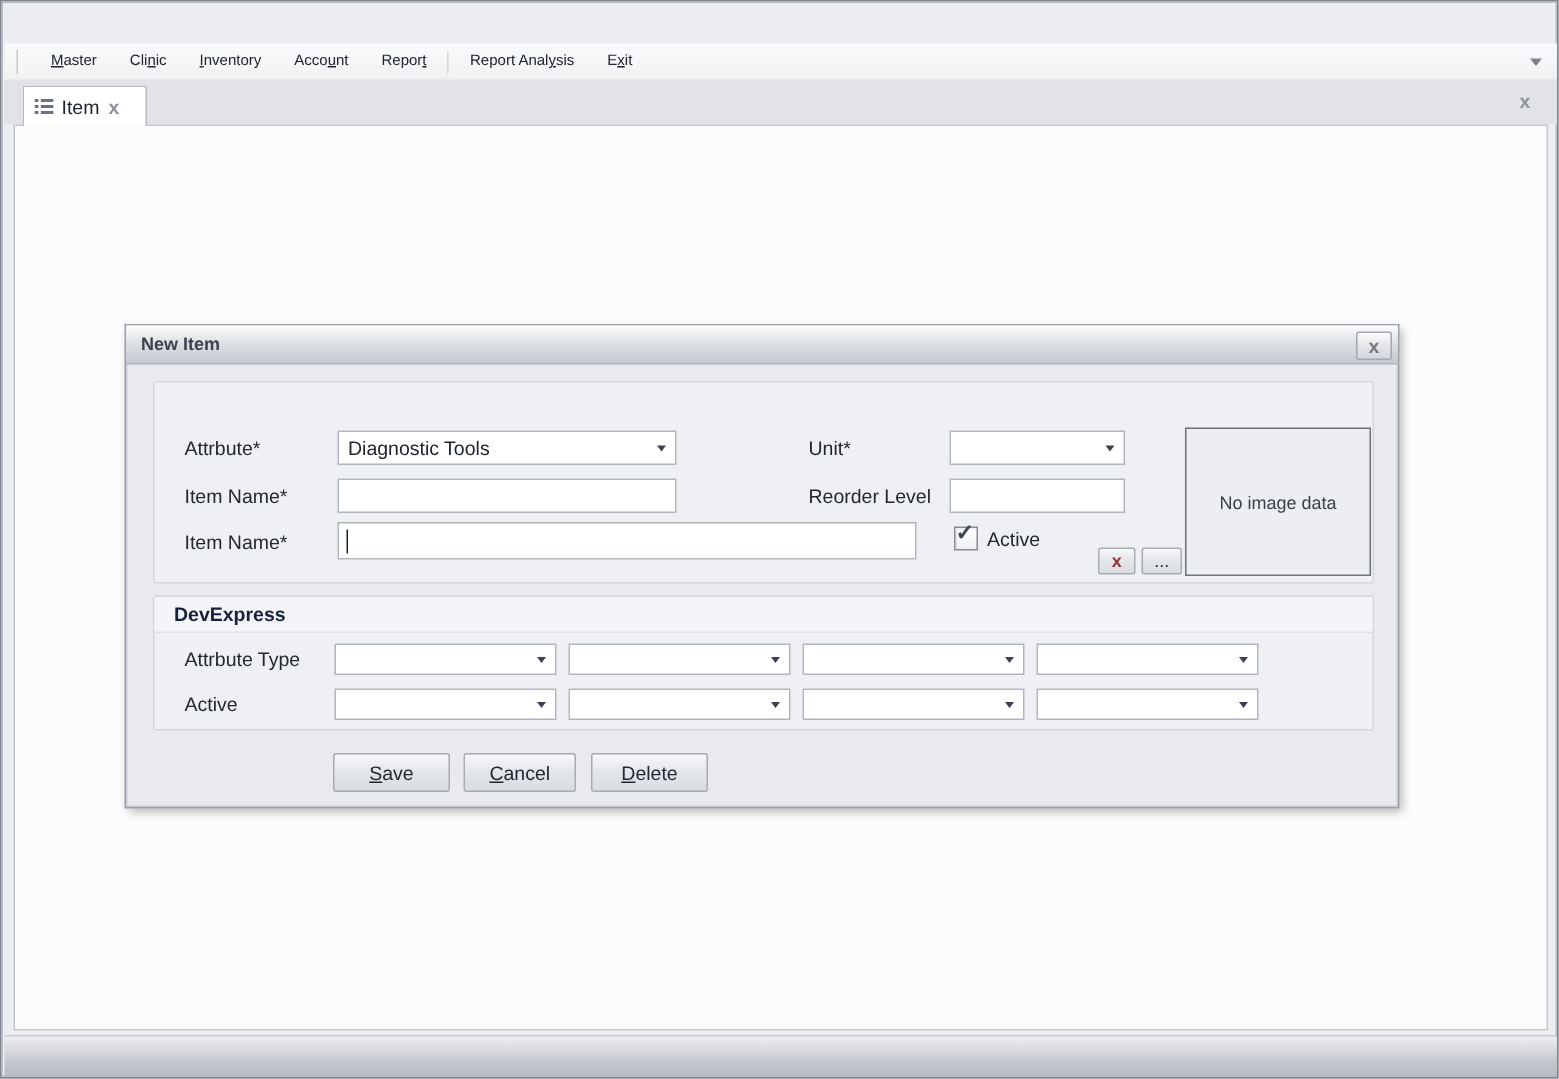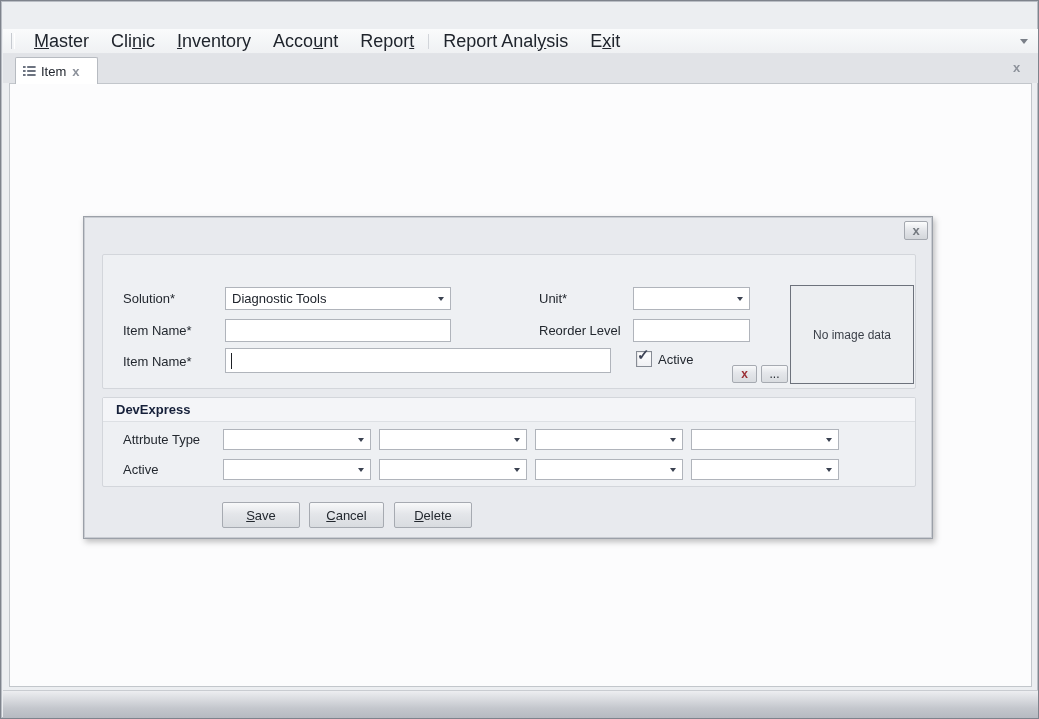--- a/index.html
+++ b/index.html
@@ -15,21 +15,21 @@
   .wbtn{top:5px;height:18px;background:linear-gradient(#fcfdfd,#e3e5e9 50%,#d3d6da);border:1px solid #a4a8af;
         border-radius:3px;display:flex;align-items:center;justify-content:center;color:#6b7077;}
   .glyph-min{width:10px;height:3px;background:#6b7077;margin-top:8px;}
   .glyph-max{width:9px;height:8px;border:1px solid #6b7077;border-top:3px solid #6b7077;}
   .glyph-x{font-size:13px;font-weight:bold;line-height:1;}
 
   
   .menubar{left:2px;top:28px;width:1035px;height:25px;background:linear-gradient(#fafbfc,#eff1f3);
            border-bottom:1px solid #e2e4e8;display:flex;align-items:center;}
   .grip{width:2px;height:16px;border-left:1px solid #c6cad0;border-right:1px solid #ffffff;margin-left:8px;}
-  .mitem{padding:0 11px;font-size:18px;color:#20252d;line-height:24px;cursor:default;}
+  .mitem{padding:0 11px;font-size:10px;color:#20252d;line-height:24px;cursor:default;}
   .msep{width:1px;height:15px;background:#d2d5da;margin:0 3px;}
   .mflex{flex:1;}
   .carrow{width:0;height:0;border-left:4px solid transparent;border-right:4px solid transparent;border-top:5px solid #7a7f88;}
 
   
   .tabstrip{left:2px;top:53px;width:1035px;height:29px;background:#e1e3e7;}
   .tab{left:14px;top:56px;width:83px;height:27px;background:#ffffff;border:1px solid #b7bbc1;border-bottom:none;
        border-radius:2px 2px 0 0;z-index:3;display:flex;align-items:center;padding:0 7px;}
   .tablabel{font-size:13px;color:#21262e;margin:0 6px 0 5px;}
   .xsmall{font-size:13px;font-weight:bold;color:#8d929b;line-height:1;}
@@ -372,26 +372,29 @@
     <div class="abs btn" style="left:89px;top:7px;width:72px;height:26px;"><u>E</u>dit</div>
     <div class="abs btn disabled" style="left:165px;top:7px;width:72px;height:26px;"><u>S</u>ave</div>
     <div class="abs btn" style="left:241px;top:7px;width:72px;height:26px;"><u>D</u>elete</div>
     <div class="abs btn" style="left:317px;top:7px;width:72px;height:26px;">Sea<u>r</u>ch</div>
     <div class="abs btn" style="left:393px;top:7px;width:72px;height:26px;">E<u>x</u>it</div>
   </div>
 
   <div class="abs statusbar"></div>
 
   <div class="abs dialog">
+    <div class="abs dtitle">
+      <div class="abs dtitletext">New Item</div>
+    </div>
     <div class="abs dclose">
         <span class="xsmall" style="color:#74797f;">x</span>
       </div>
 
     <div class="abs group" style="left:18px;top:37px;width:814px;height:135px;">
-      <div class="abs flabel" style="left:20px;top:36px;">Solution*</div>
+      <div class="abs flabel" style="left:20px;top:36px;">Attrbute*</div>
       <div class="abs combo" style="left:122px;top:32px;width:226px;height:23px;">
         <span class="val">Diagnostic Tools</span>
         <span class="drop"></span>
       </div>
       <div class="abs flabel" style="left:436px;top:36px;">Unit*</div>
       <div class="abs combo" style="left:530px;top:32px;width:117px;height:23px;">
         <span class="val"></span>
         <span class="drop"></span>
       </div>
 

